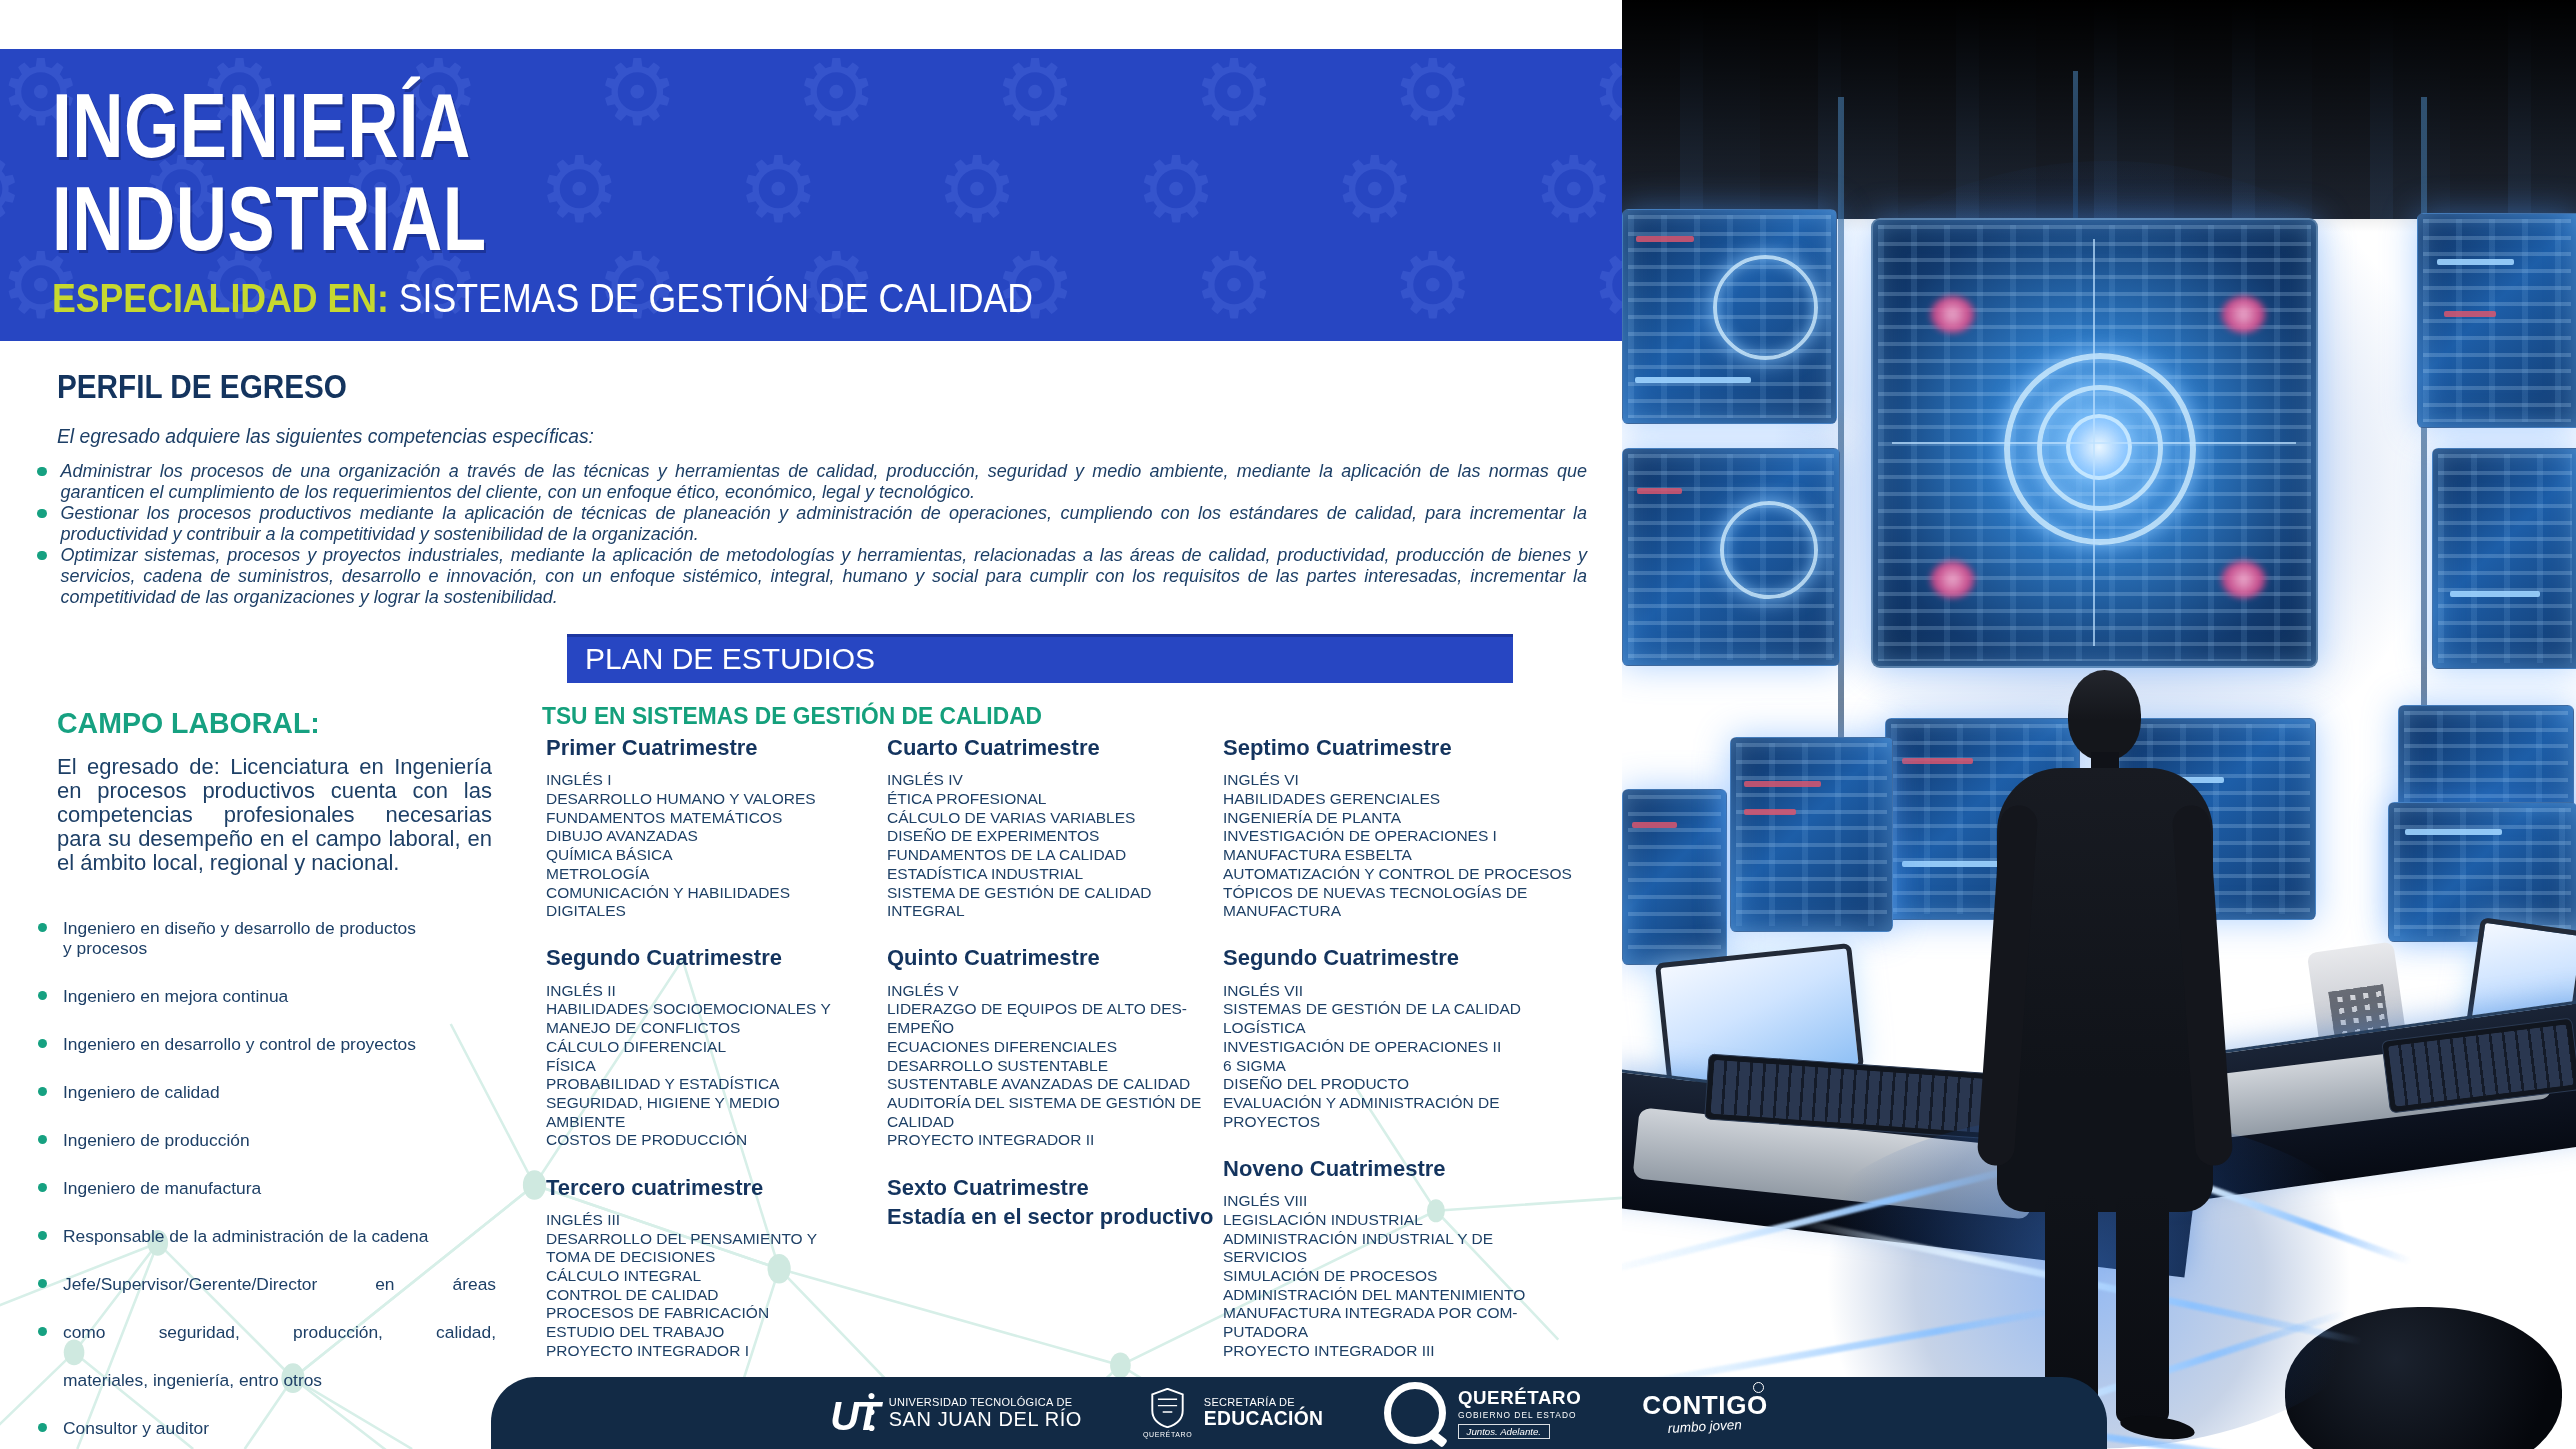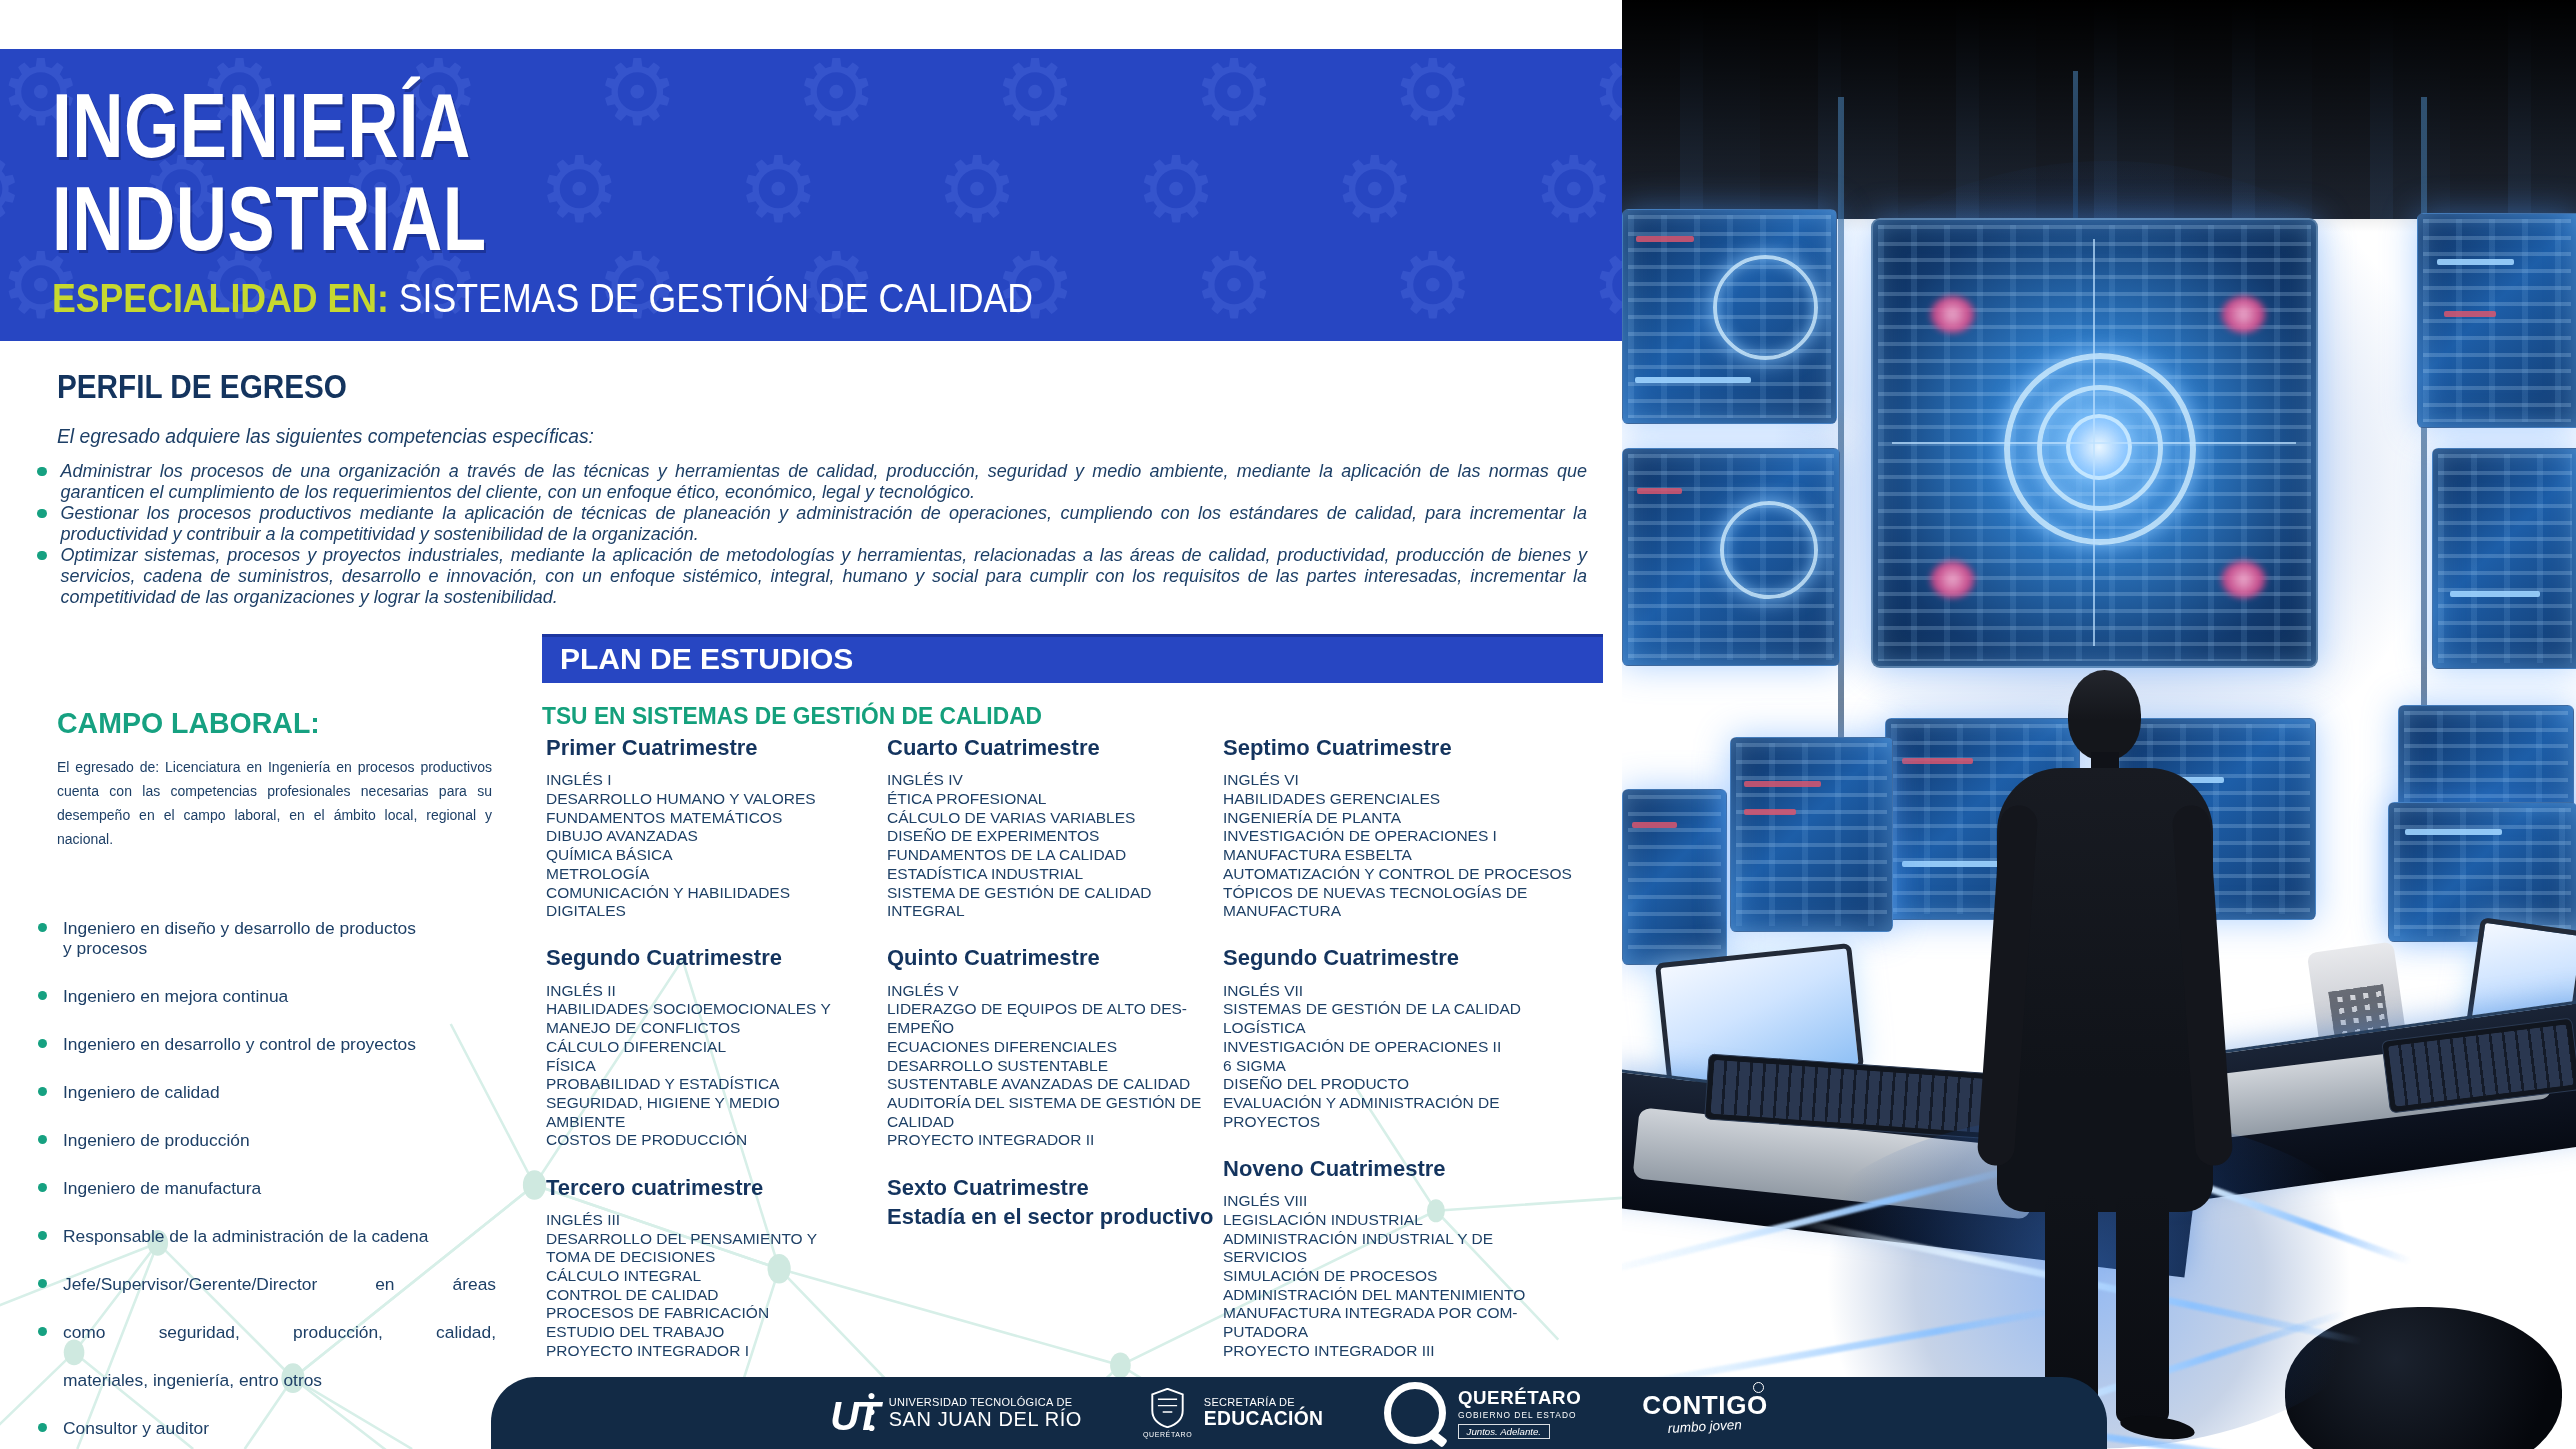--- a/index.html
+++ b/index.html
@@ -77,30 +77,30 @@
             transform:scaleX(.9);transform-origin:0 0;z-index:4;}
   .perfil-intro{position:absolute;left:57px;top:426px;font-size:19.3px;font-style:italic;color:#1d3f66;z-index:4;}
   .perfil-bullets{position:absolute;left:36px;top:461px;width:1551px;z-index:4;}
   .pbullet{position:relative;padding-left:24.5px;font-size:18px;line-height:21px;font-style:italic;
            color:#1d3f66;text-align:justify;}
   .pbullet .dot{position:absolute;left:1.3px;top:5.8px;width:9.7px;height:9.7px;border-radius:50%;background:#16a181;}
 
   
   .campo-h{position:absolute;left:57px;top:706px;font-size:30px;font-weight:bold;color:#16a181;
            transform:scaleX(.95);transform-origin:0 0;z-index:4;}
-  .campo-p{position:absolute;left:57px;top:755px;width:435px;font-size:14px;line-height:24px;color:#1d3f66;
+  .campo-p{position:absolute;left:57px;top:755px;width:435px;font-size:22px;line-height:24px;color:#1d3f66;
            text-align:justify;z-index:4;}
   .campo-list{position:absolute;left:37px;top:890px;width:459px;z-index:4;}
   .citem{position:relative;padding-left:26px;font-size:17.4px;line-height:20px;color:#1d3f66;white-space:pre-line;margin-top:28px;}
   .citem .dot{position:absolute;left:1.3px;top:5.2px;width:9px;height:9px;border-radius:50%;background:#16a181;}
   .citem.jl{text-align:justify;text-align-last:justify;}
 
   
-  .plan-banner{position:absolute;left:542px;top:634px;width:1061px;height:49px;background:#2746c2;
-               border-top:3.9px solid #1d36a0;box-sizing:border-box;color:#fff;font-size:30px;font-weight:bold;
+  .plan-banner{position:absolute;left:567px;top:634px;width:946px;height:49px;background:#2746c2;
+               border-top:3.9px solid #1d36a0;box-sizing:border-box;color:#fff;font-size:30px;font-weight:normal;
                line-height:44px;padding-left:18px;z-index:4;}
   .plan-sub{position:absolute;left:542px;top:702px;font-size:24.5px;font-weight:bold;color:#14a07c;
             transform:scaleX(.93);transform-origin:0 0;z-index:4;}
   .plan-cols{position:absolute;left:546px;top:735px;width:1075px;display:flex;z-index:4;}
   .pcol{width:341px;flex:none;}
   .pcol.c2{width:336px;} .pcol.c3{width:386px;}
   .psec{margin-bottom:24.5px;}
   .psec-h{font-size:22px;font-weight:bold;color:#14345e;margin:0 0 10.3px 0;line-height:26px;}
   .psec-sub{font-size:22px;font-weight:bold;color:#14345e;line-height:28px;margin-top:-7.7px;}
   .course{font-size:15.5px;line-height:18.7px;color:#1e4066;white-space:pre-line;}

